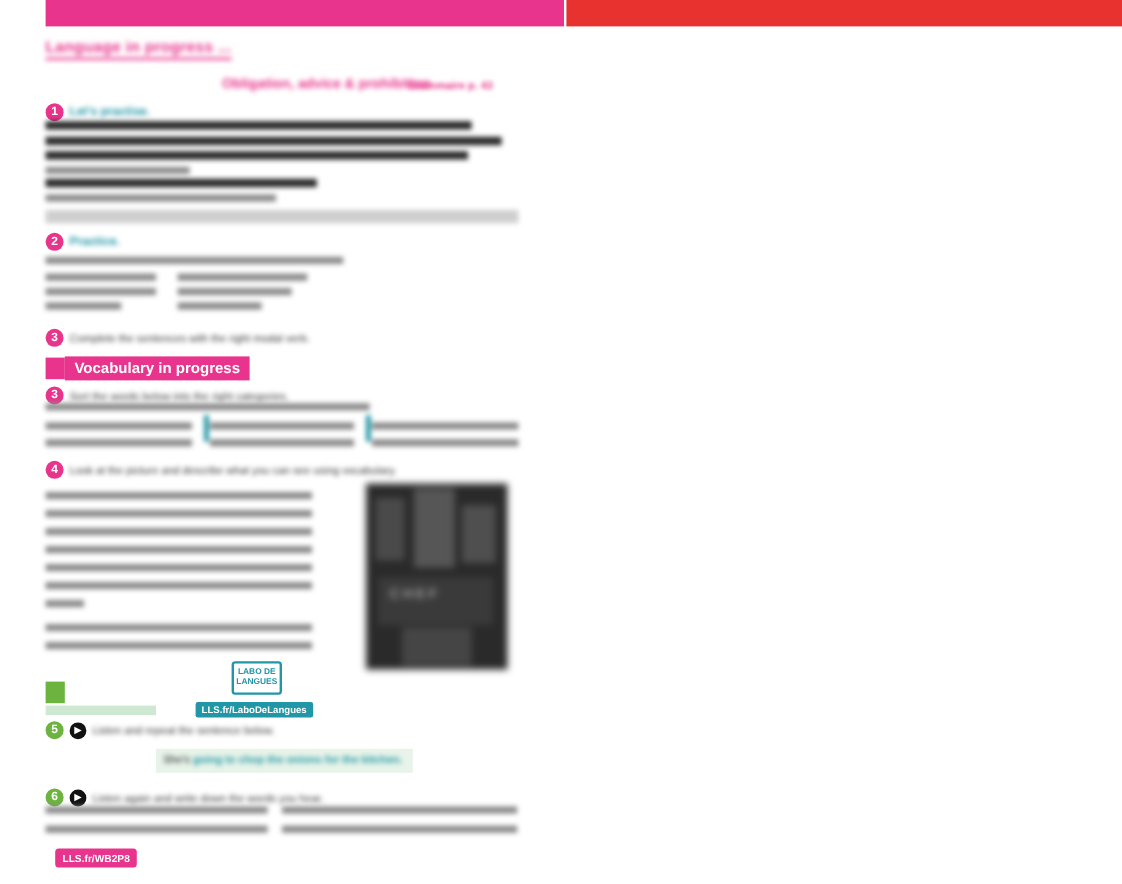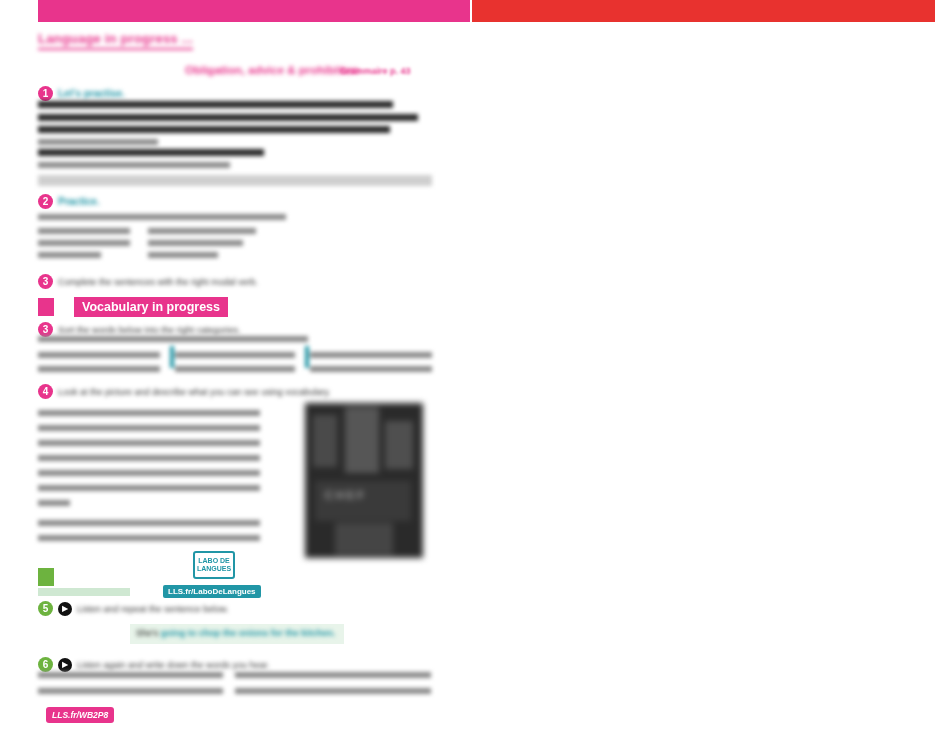--- a/index.html
+++ b/index.html
@@ -28,36 +28,36 @@
   .dot-pink { background:#e8348c; }
   .dot-green { background:#6db33f; }
 
   .grammar-head { position:absolute; left:38px; top:62px; display:flex; align-items:center; gap:4px; }
   .grammar-head .sq { width:16px; height:18px; background:#e8348c; }
   .grammar-head .lbl { background:#e8348c; color:#fff; font-weight:bold; font-size:12.5px; padding:3px 8px; }
   .grammar-sub { position:absolute; left:185px; top:64px; color:#e8348c; font-size:11.5px; font-weight:bold; filter:blur(2px);}
   .grammar-right { position:absolute; left:340px; top:66px; color:#e8348c; font-size:9px; font-weight:bold; filter:blur(1.6px);}
   .blur-txt  { filter: blur(2.1px); color:#333; font-size:9px; }
 
-  .vocab-head { position:absolute; left:38px; top:297px; display:flex; align-items:center; gap:20px; }
+  .vocab-head { position:absolute; left:38px; top:297px; display:flex; align-items:center; gap:0; }
   .vocab-head .sq { width:16px; height:18px; background:#e8348c; }
   .vocab-head .lbl { background:#e8348c; color:#fff; font-weight:bold; font-size:12.5px; padding:3px 8px; }
 
   .phono-head { position:absolute; left:38px; top:568px; display:flex; align-items:center; gap:4px; }
   .phono-head .sq { width:16px; height:18px; background:#6db33f; }
   .phono-head .lbl { background:#6db33f; color:#fff; font-weight:bold; font-size:12.5px; padding:3px 8px; }
 
   .labo-box { position:absolute; left:193px; top:551px; width:42px; height:28px; border:2px solid #2196a6;
               border-radius:3px; color:#2196a6; font-size:7px; font-weight:bold; text-align:center;
               display:flex; align-items:center; justify-content:center; line-height:1.1; background:#fff;}
   .labo-url { position:absolute; left:163px; top:585px; background:#2196a6; color:#fff; font-size:8px;
               font-weight:bold; padding:2px 5px; border-radius:2px; }
 
   .wb-left { position:absolute; left:46px; top:707px; background:#e8348c; color:#fff; font-size:8.5px;
-             font-weight:bold; padding:3px 6px; border-radius:3px;font-style:italic; }
+             font-weight:bold; padding:3px 6px; border-radius:3px; }
 
   .audio-ico { display:inline-flex; align-items:center; justify-content:center; width:14px;height:14px;
                border-radius:50%; background:#111; color:#fff; font-size:8px; }
 
   
   .green-sent { position:absolute; left:130px; top:624px; width:214px; height:20px; background:#e8f4ea;
                 font-size:9px; padding:4px 6px; }
   .green-sent .b { color:#111; filter:blur(2px); }
   .green-sent .g { color:#2196a6; filter:blur(2px); font-weight:bold;}
 

